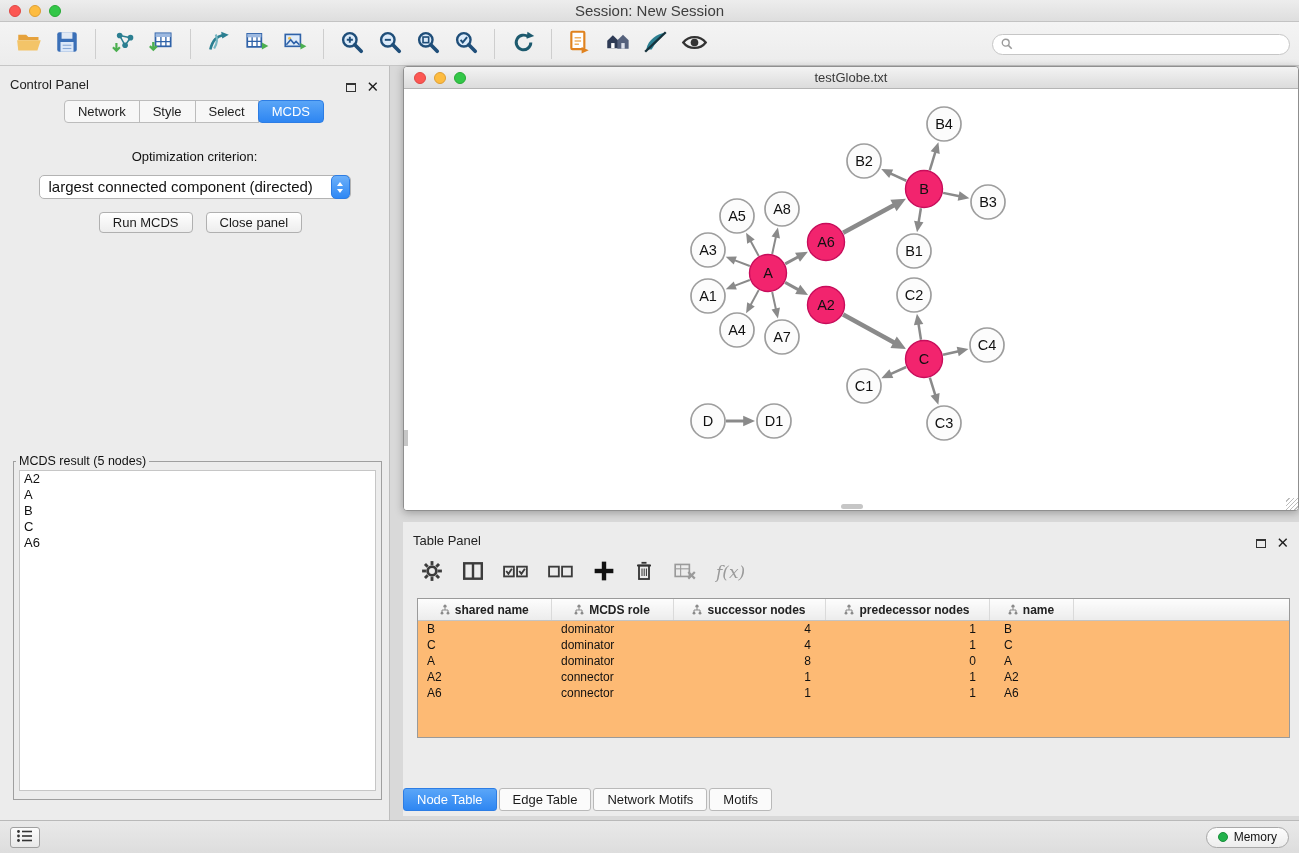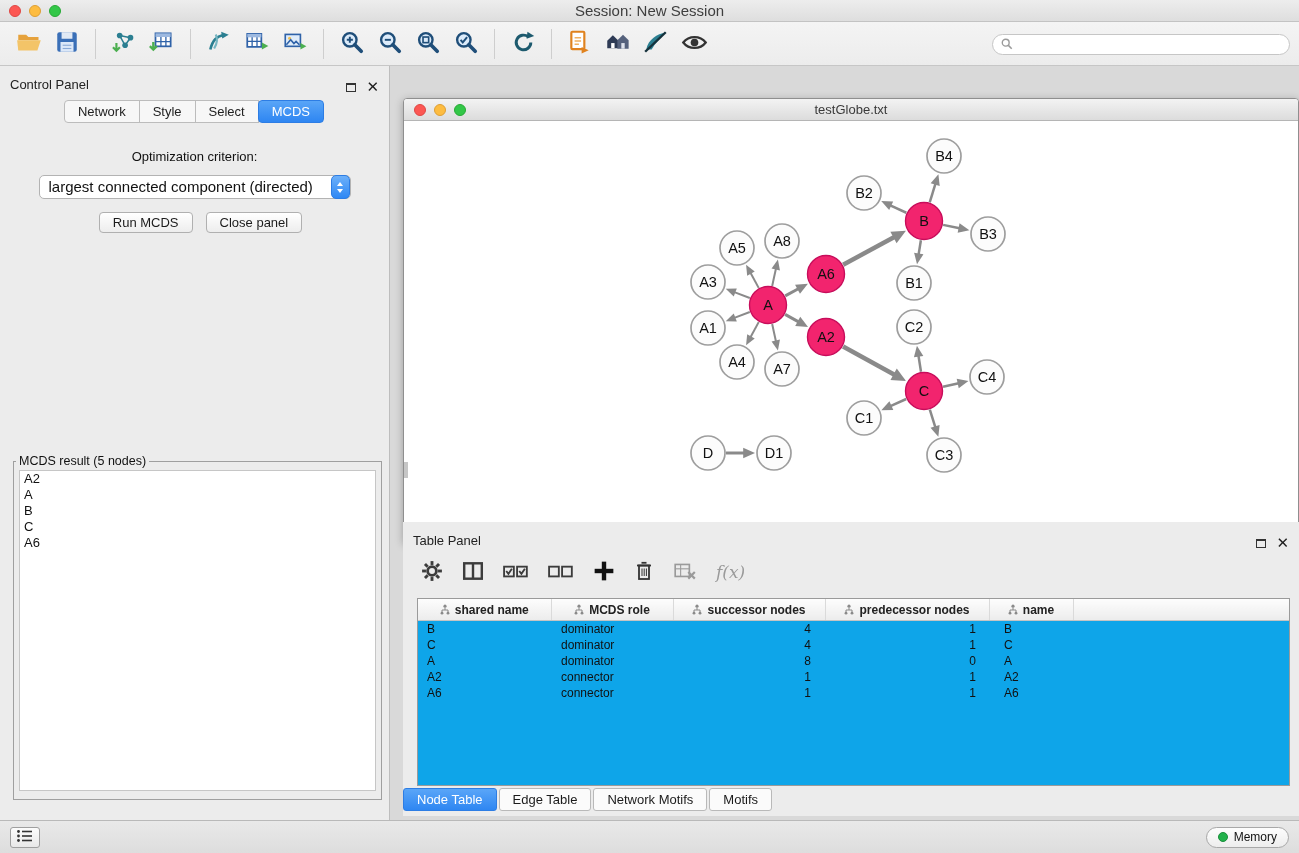--- a/index.html
+++ b/index.html
@@ -58,39 +58,39 @@
 
   .result-fieldset { position:absolute; left:13px; top:388px; width:369px; height:346px;
     border:1px solid #9f9f9f; background:transparent; }
   .result-fieldset legend { font-size:12.5px; color:#111; padding:0 3px; margin-left:2px; }
   .result-list { position:absolute; left:5px; right:5px; top:2px; bottom:8px; background:#fff; border:1px solid #c6c6c6; overflow:hidden; }
   .result-item { height:16px; line-height:16px; padding-left:4px; font-size:13px; color:#111; }
 
   
   .net-window { position:absolute; left:403px; top:66px; width:896px; height:445px;
     background:#fff; border:1px solid #8f8f8f; border-radius:4px; overflow:hidden;
-    box-shadow:0 2px 8px rgba(0,0,0,.28);margin-top:32px; }
+    box-shadow:0 2px 8px rgba(0,0,0,.28); }
   .win-titlebar { position:relative; height:22px; background:linear-gradient(#f3f3f3,#dcdcdc); border-bottom:1px solid #b5b5b5; }
   .win-titlebar .title { text-align:center; line-height:21px; font-size:13px; color:#3a3a3a; }
   .win-lights { position:absolute; left:10px; top:5px; display:flex; gap:8px; }
   .net-content { position:absolute; top:23px; left:0; right:0; bottom:0; background:#fff; }
   .net-content svg { position:absolute; top:0; left:0; }
   .left-thumb { position:absolute; left:0; top:340px; width:4px; height:16px; background:#c6c6c6; }
   .hscroll-thumb { position:absolute; bottom:1px; left:437px; width:22px; height:5px; background:#c6c6c6; border-radius:3px; }
   .corner-grip { position:absolute; right:0; bottom:0; width:12px; height:12px;
     background:repeating-linear-gradient(135deg,#fff 0 2px,#bdbdbd 2px 3px); }
 
   
   .table-panel { position:absolute; left:403px; top:522px; width:896px; height:294px; background:#ececec; }
   .tp-toolbar { display:flex; align-items:center; gap:19px; height:40px; padding-left:18px; margin-top:4px; }
   .tp-btn { background:transparent; border:none; display:flex; align-items:center; justify-content:center; cursor:pointer; }
   .fx-label { font-family:"DejaVu Serif",serif; font-style:italic; font-size:17px; color:#9a9a9a; }
 
-  .table-wrap { position:absolute; left:14px; right:9px; top:76px; height:188px;
-    background:#0ea5e9; border:1px solid #9a9a9a; overflow:hidden; }
+  .table-wrap { position:absolute; left:14px; right:9px; top:76px; height:140px;
+    background:#fdba74; border:1px solid #9a9a9a; overflow:hidden; }
   table.node-table { width:100%; border-collapse:collapse; table-layout:fixed; }
   table.node-table th { height:21px; background:linear-gradient(#fdfdfd,#ececec);
     border-bottom:1px solid #c4c4c4; border-right:1px solid #dadada;
     font-size:12px; font-weight:600; color:#222; text-align:center; overflow:hidden; white-space:nowrap; }
   table.node-table th.filler { border-right:none; }
   table.node-table th svg { vertical-align:middle; margin-right:5px; }
   table.node-table th span { vertical-align:middle; }
   table.node-table td { height:16px; line-height:16px; font-size:12px; color:#111; overflow:hidden; white-space:nowrap; }
   td.c0 { padding-left:9px; }
   td.c1 { padding-left:10px; }

